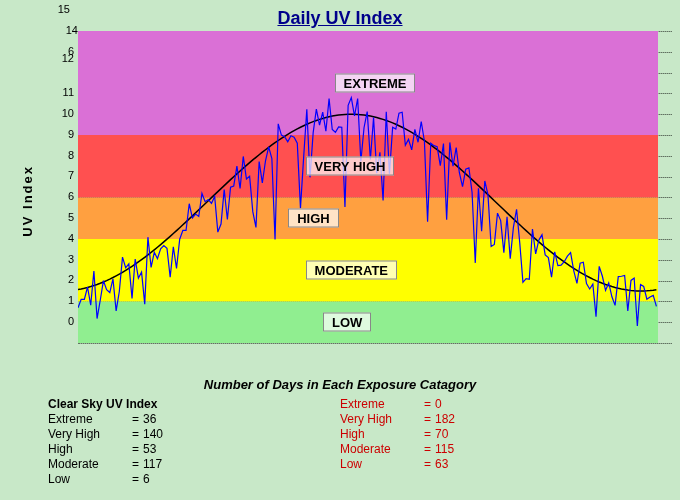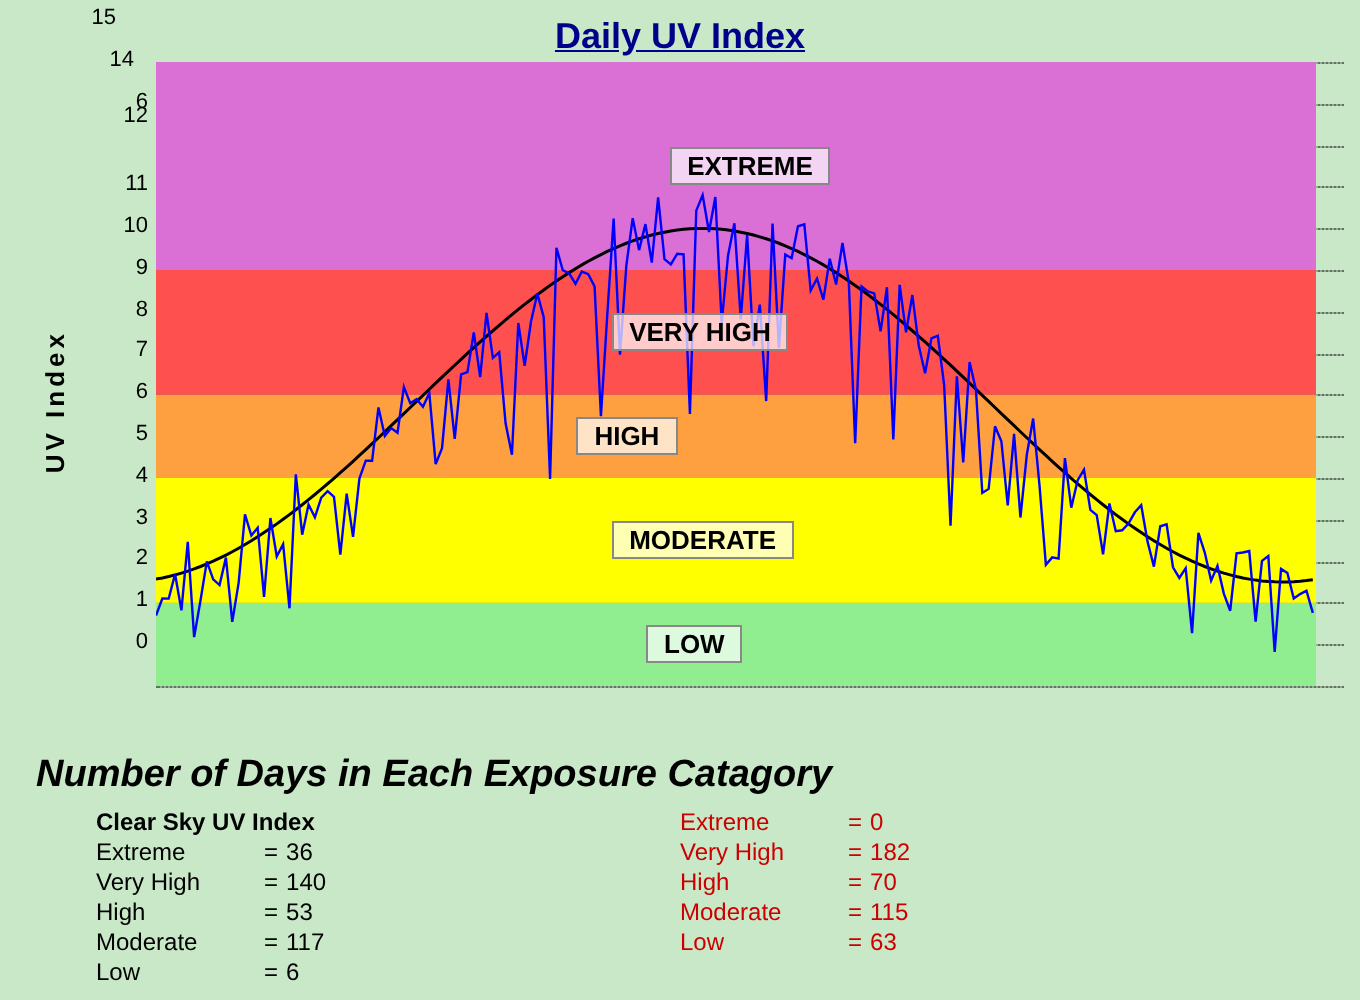--- a/index.html
+++ b/index.html
@@ -109,23 +109,24 @@
       border: 1px solid #888;
       padding: 1px 8px;
       text-align: center;
     }
     .legend-area {
       margin-top: 6px;
       padding: 0 10px;
       font-size: 12px;
     }
     .legend-title {
+      text-align: center;
       font-style: italic;
       font-weight: bold;
-      font-size: 19px;
+      font-size: 13px;
       margin-bottom: 4px;
     }
     .legend-columns {
       display: flex;
       justify-content: space-between;
       padding: 0 30px;
     }
     .legend-col {
       flex: 1;
     }
@@ -176,22 +177,22 @@
           <div class="tick-label" style="bottom: 105.2px; right: 4px; position: absolute;">4</div>
           <div class="tick-label" style="bottom: 126px; right: 4px; position: absolute;">5</div>
           <div class="tick-label" style="bottom: 146.8px; right: 4px; position: absolute;">6</div>
           <div class="tick-label" style="bottom: 167.6px; right: 4px; position: absolute;">7</div>
           <div class="tick-label" style="bottom: 188.4px; right: 4px; position: absolute;">8</div>
           <div class="tick-label" style="bottom: 209.2px; right: 4px; position: absolute;">9</div>
           <div class="tick-label" style="bottom: 230px; right: 4px; position: absolute;">10</div>
           <div class="tick-label" style="bottom: 250.8px; right: 4px; position: absolute;">11</div>
           <div class="tick-label" style="bottom: 285px; right: 4px; position: absolute;">12</div>
           <div class="tick-label" style="bottom: 292.4px; right: 4px; position: absolute;">6</div>
-          <div class="tick-label" style="bottom: 313.2px; right: 11px; position: absolute; text-align: right;">14</div>
-          <div class="tick-label" style="bottom: 334px; right: 20px; position: absolute;">15</div>
+          <div class="tick-label" style="bottom: 313.2px; right: 0; position: absolute; text-align: right;">14</div>
+          <div class="tick-label" style="bottom: 334px; right: 8px; position: absolute;">15</div>
         </div>
 
       <div id="grid-lines">
           <div class="grid-line" style="top: 312px; border-top: 1px dotted rgba(0, 0, 0, 0.35);"></div>
           <div class="grid-line" style="top: 291.2px; border-top: 1px dotted rgba(0, 0, 0, 0.35);"></div>
           <div class="grid-line" style="top: 270.4px; border-top: 1px dotted rgba(0, 0, 0, 0.35);"></div>
           <div class="grid-line" style="top: 249.6px; border-top: 1px dotted rgba(0, 0, 0, 0.35);"></div>
           <div class="grid-line" style="top: 228.8px; border-top: 1px dotted rgba(0, 0, 0, 0.35);"></div>
           <div class="grid-line" style="top: 208px; border-top: 1px dotted rgba(0, 0, 0, 0.35);"></div>
           <div class="grid-line" style="top: 187.2px; border-top: 1px dotted rgba(0, 0, 0, 0.35);"></div>

